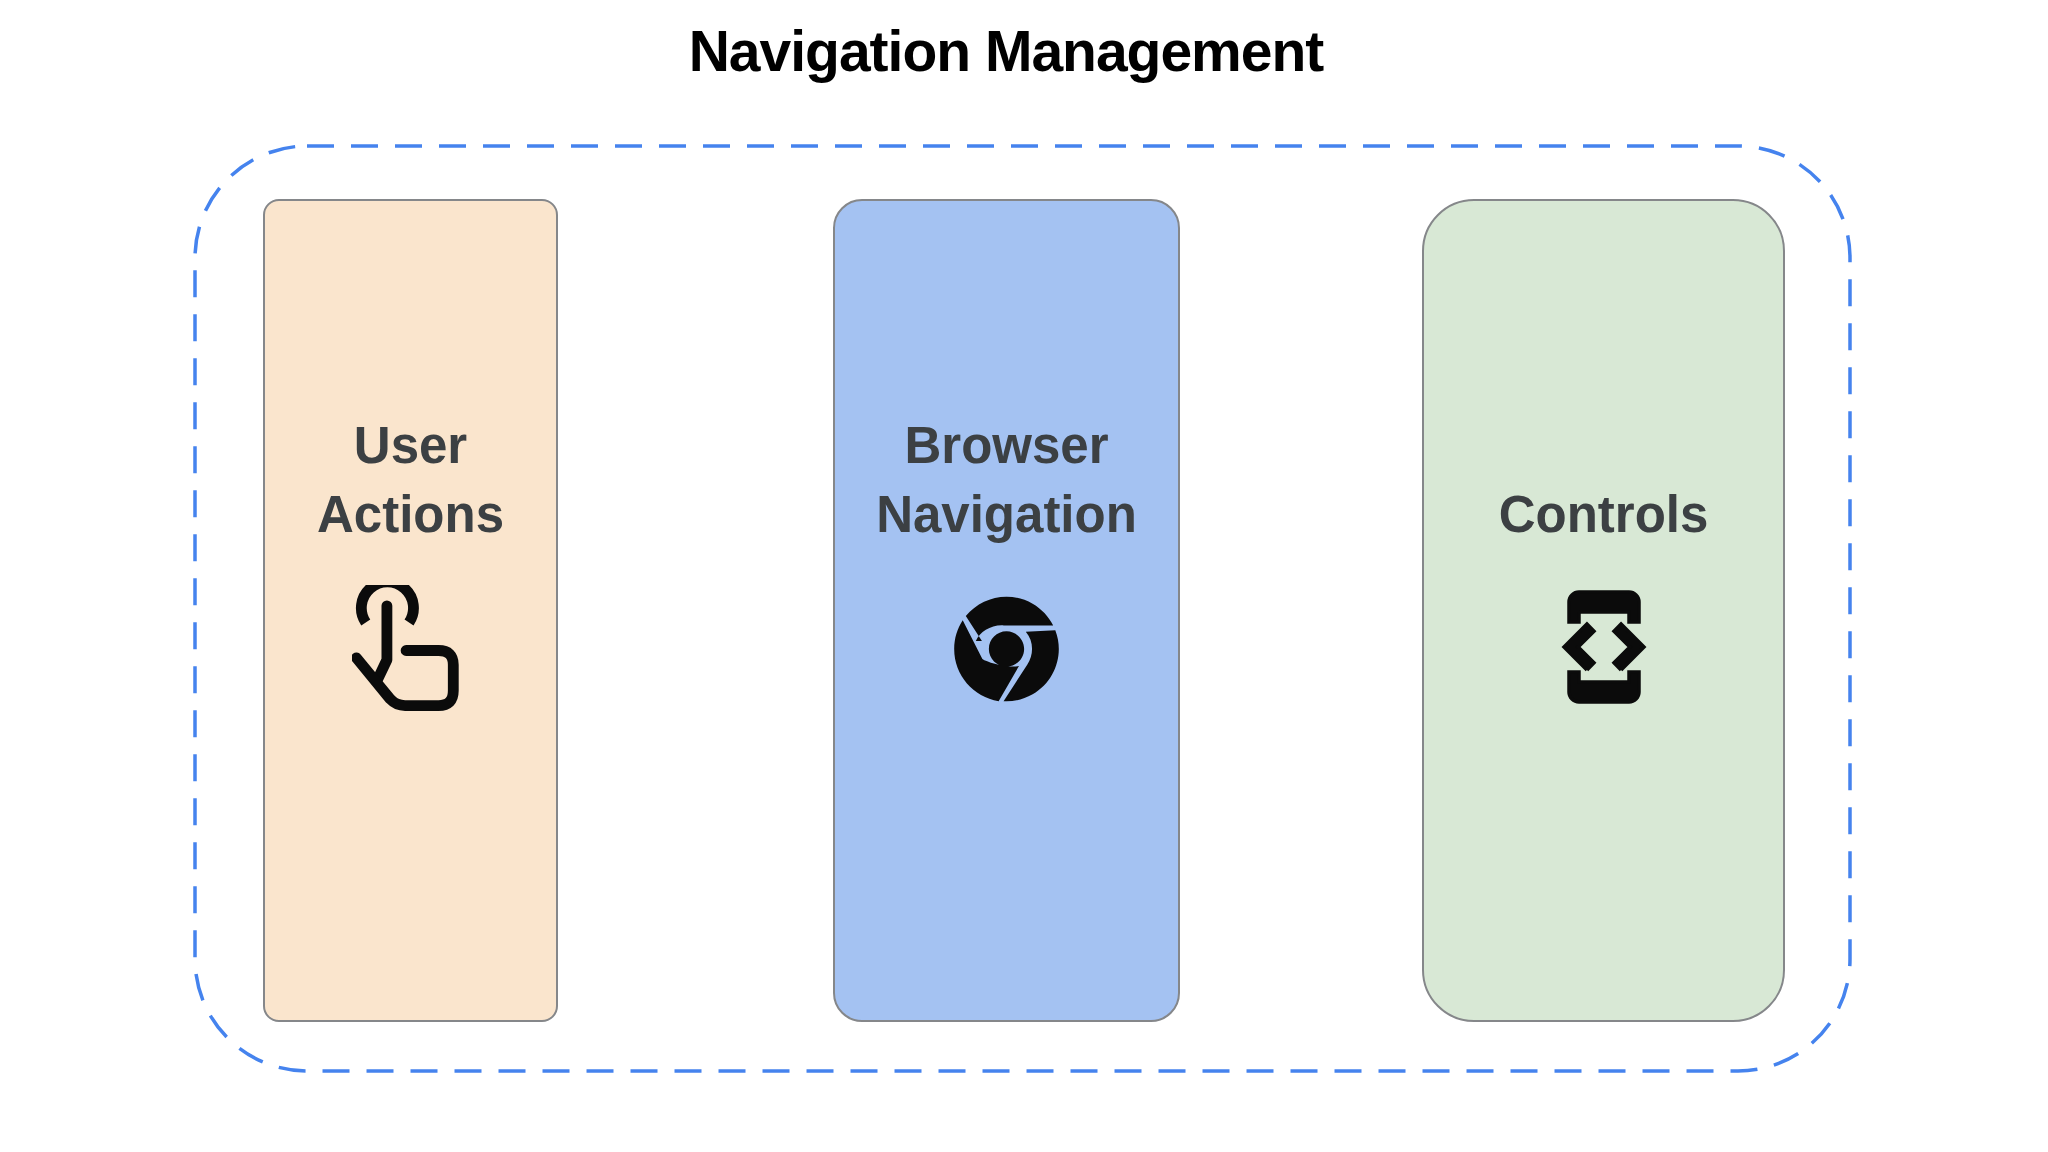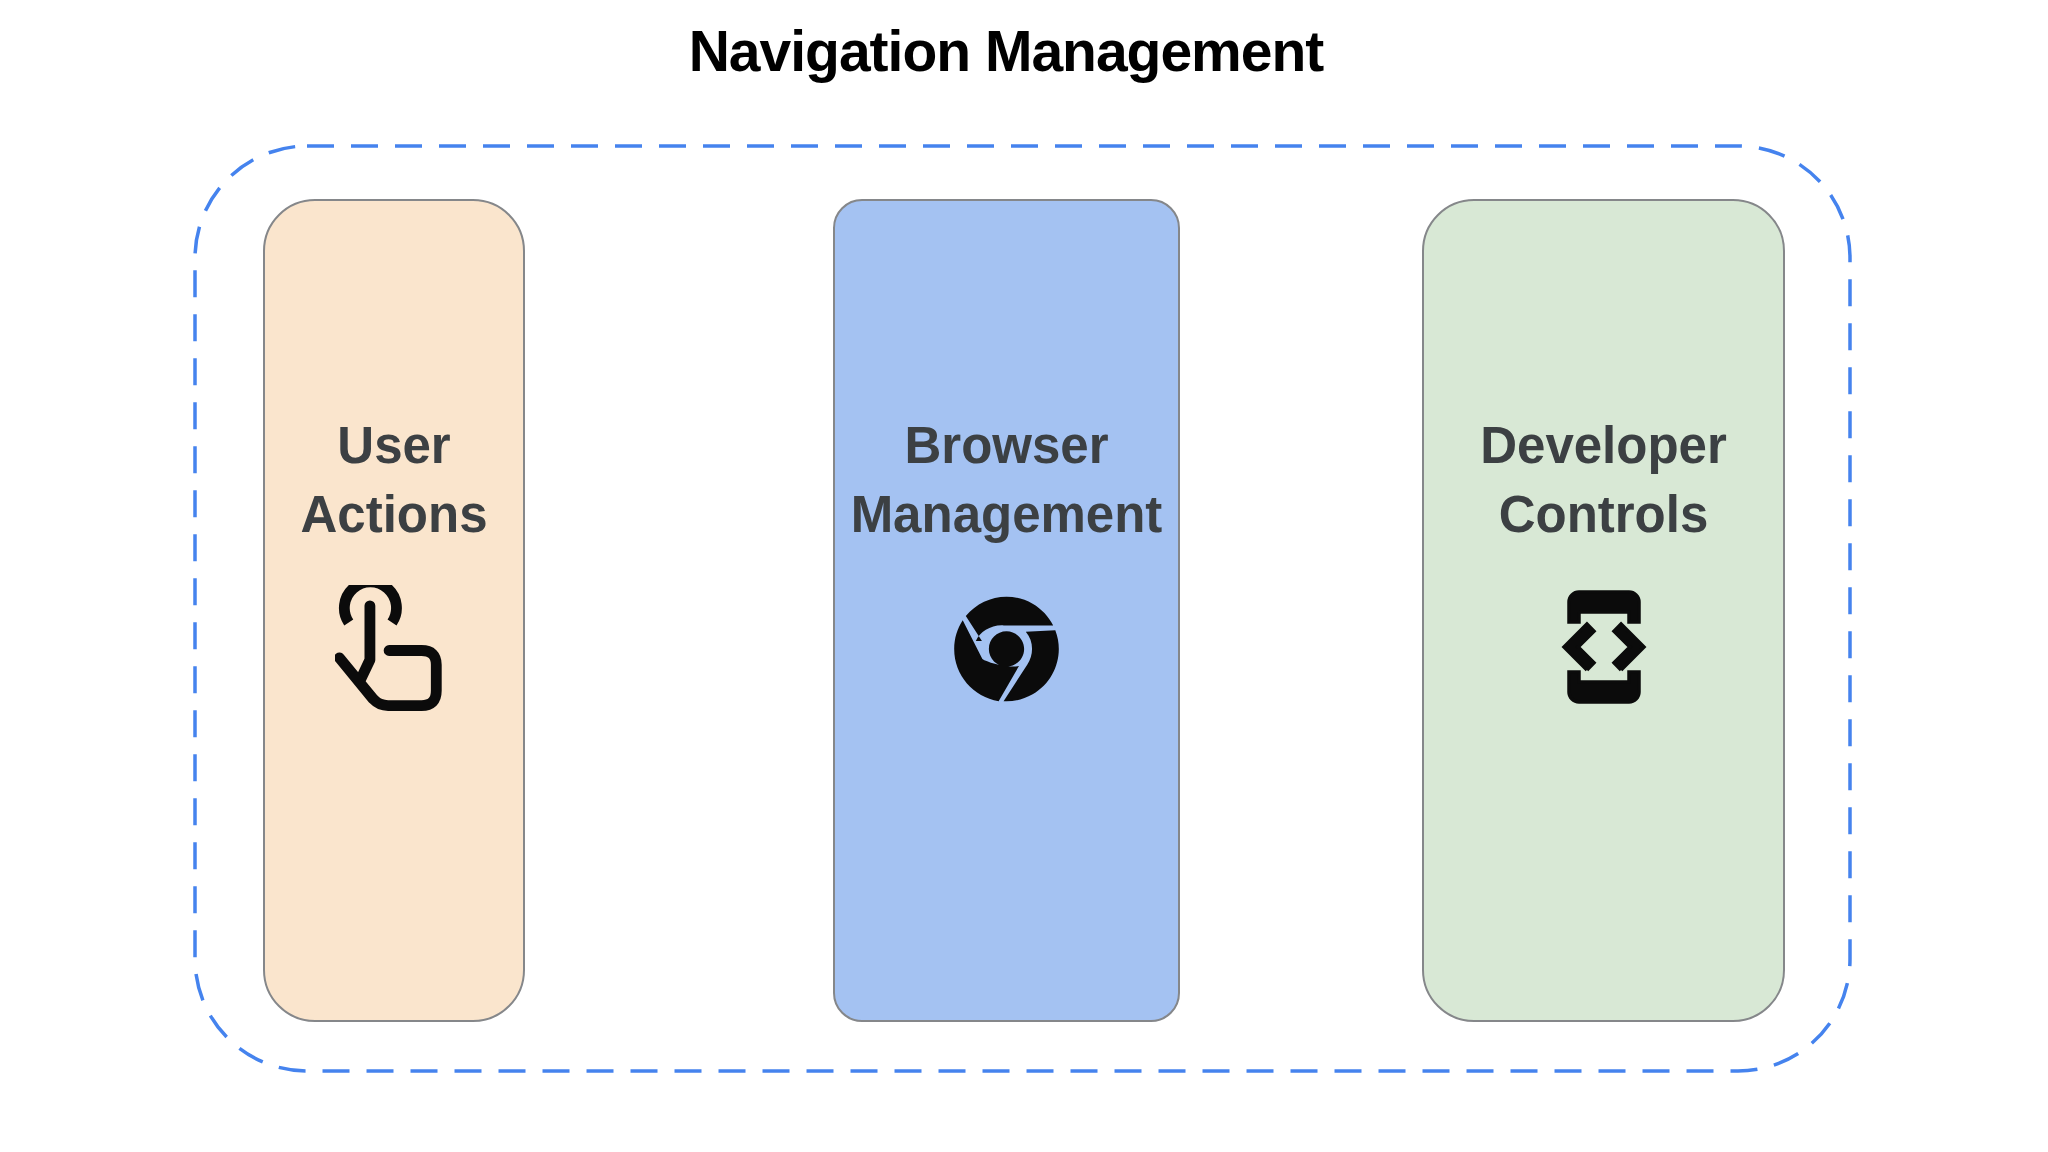--- a/index.html
+++ b/index.html
@@ -28,21 +28,21 @@
     position:absolute;
     top:199px;
     height:823px;
     border:2px solid #85878a;
     border-radius:52px;
     box-sizing:border-box;
     display:flex;
     flex-direction:column;
     align-items:center;
   }
-  .card-1 { left:263px;  width:262px; }
+  .card-1 { left:263px;  width:295px;border-radius:16px; }
   .card-2 { left:833px;  width:347px;border-radius:29px; }
   .card-3 { left:1422px; width:363px; }
   .card-label {
     margin-top:210px;
     font-size:51px;
     line-height:69px;
     font-weight:bold;
     text-align:center;
     color:#3c4043;
   }
@@ -73,32 +73,32 @@
       <path d="M 35.5 21 L 35.5 76 L 26.5 95" stroke-linecap="round" stroke-linejoin="round"></path>
 
       <path d="M 4.5 74 L 39 116 Q 45 122.5 54 122.5 L 88 122.5 Q 103 122.5 103 107.5 L 103 81 Q 103 66.5 88 66.5 L 55 66.5" stroke-linejoin="round" stroke-linecap="round"></path>
     </svg>
   </div>
 </div>
 
 <div class="card card-2" style="background-color: rgb(164, 194, 242); border-color: rgb(133, 135, 138);">
   <div class="card-label" style="color: rgb(60, 64, 67);">
     <span>Browser</span><br>
-    <span>Management</span>
+    <span>Navigation</span>
   </div>
   <div class="card-icon icon-chrome" style="color: rgb(11, 11, 11);">
     <svg width="105" height="108" viewBox="0 0 496 512" fill="currentColor">
       <path d="M131.5 217.5L55.1 100.1c47.6-59.2 119-91.8 192-92.1 42.3-.3 85.5 10.5 124.8 33.2 43.4 25.2 76.4 61.4 97.4 103l-234.2-.2c-58.1-4.3-113.4 29.5-132.5 74.4zm32.9 38.5c0 46.2 37.4 83.6 83.6 83.6s83.6-37.4 83.6-83.6-37.4-83.6-83.6-83.6-83.6 37.3-83.6 83.6zm314.9-89.2L339.6 174c37.9 44.3 38.5 108.2 6.6 157.2L234.1 503.6c46.5 2.5 94.4-7.7 137.8-32.9 107.4-62 150.9-192 107.4-303.9zM133.7 303.6L40.4 120.1C14.9 159.1 0 205.9 0 256c0 124.8 91.3 228.2 210.8 247.3l96.3-166.9c-49.4 12.3-150.9-16.7-173.4-32.8z"></path>
     </svg>
   </div>
 </div>
 
 <div class="card card-3" style="background-color: rgb(216, 232, 213); border-color: rgb(133, 135, 138);">
   <div class="card-label" style="color: rgb(60, 64, 67);">
-    <span>Developer</span><br>
+    <br>
     <span>Controls</span>
   </div>
   <div class="card-icon icon-dev" style="color: rgb(11, 11, 11);">
     <svg width="120" height="120" viewBox="0 0 24 24" fill="currentColor" stroke="currentColor" stroke-width="0.7">
       <path d="M7,5H17V7H19V3C19,1.9 18.1,1 17,1H7C5.9,1 5,1.9 5,3V7H7V5M15.41,16.59L20,12L15.41,7.41L14,8.83L17.17,12L14,15.17L15.41,16.59M8.59,16.59L10,15.17L6.83,12L10,8.83L8.59,7.41L4,12L8.59,16.59M17,19H7V17H5V21C5,22.1 5.9,23 7,23H17C18.1,23 19,22.1 19,21V17H17V19Z"></path>
     </svg>
   </div>
 </div>
 
 </body></html>

